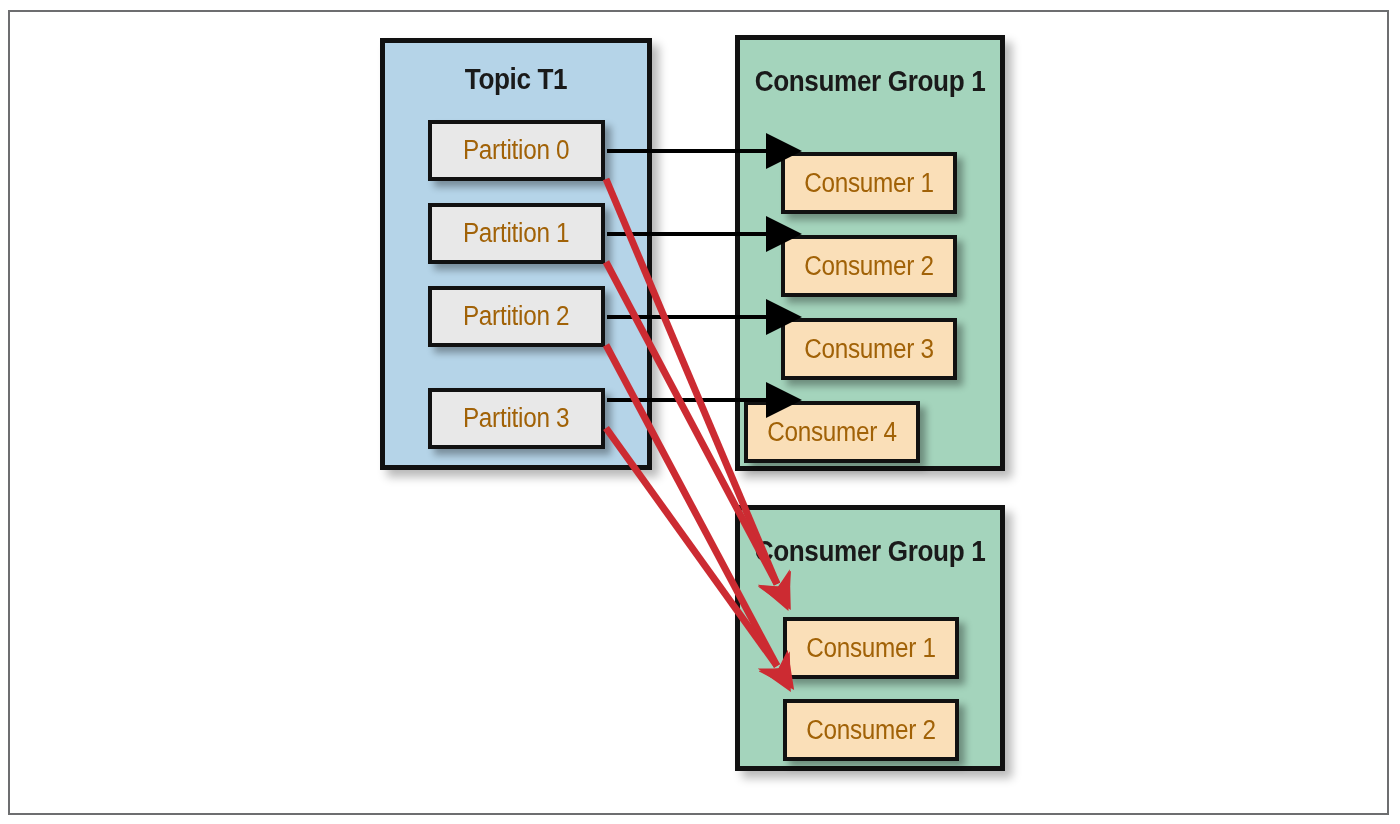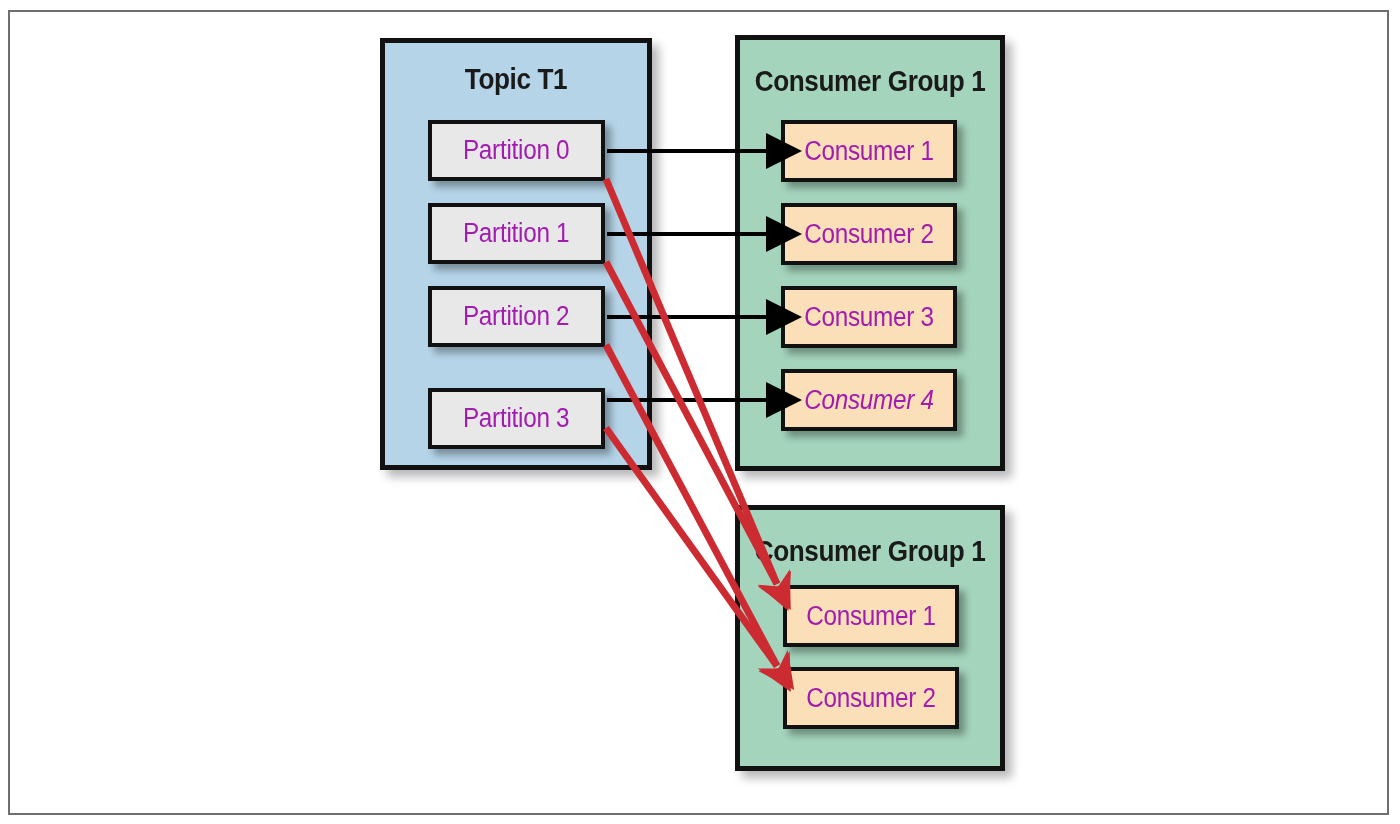--- a/index.html
+++ b/index.html
@@ -56,26 +56,26 @@
     position: absolute;
     box-sizing: border-box;
     border: 4px solid #111111;
     box-shadow: 6px 6px 7px rgba(0,0,0,0.33);
     display: flex;
     align-items: center;
     justify-content: center;
     font-family: "Liberation Sans", sans-serif;
     font-size: 27px;
     font-weight: 500;
-    color: #a21caf;
+    color: #a16207;
     letter-spacing: -0.3px;
   }
   .node > span { transform: scaleX(0.9); display:inline-block; white-space: nowrap; }
   .partition-node { background: #e8e8e8; }
-  .consumer-node  { background: #fadfb8; }
+  .consumer-node  { background: #fadfb8; margin-top: 32px; }
 
   #wires {
     position: absolute;
     left: 0; top: 0;
     width: 1400px; height: 824px;
     pointer-events: none;
   }
 </style>
 </head>
 <body>
@@ -106,21 +106,21 @@
 
   <div class="node consumer-node" style="left:781px; top:120px; width:176px; height:62px;">
     <span>Consumer 1</span>
   </div>
   <div class="node consumer-node" style="left:781px; top:203px; width:176px; height:62px;">
     <span>Consumer 2</span>
   </div>
   <div class="node consumer-node" style="left:781px; top:286px; width:176px; height:62px;align-items:center;">
     <span>Consumer 3</span>
   </div>
-  <div class="node consumer-node" style="left:781px; top:369px; width:176px; height:62px;font-style:italic;">
+  <div class="node consumer-node" style="left:744px; top:369px; width:176px; height:62px;">
     <span>Consumer 4</span>
   </div>
 
   <div class="group-box consumer-group-box" style="left:735px; top:505px; width:270px; height:266px;">
     <div class="group-title" style="top:25px;">Consumer Group 1</div>
   </div>
 
   <div class="node consumer-node" style="left:783px; top:585px; width:176px; height:62px;">
     <span>Consumer 1</span>
   </div>

